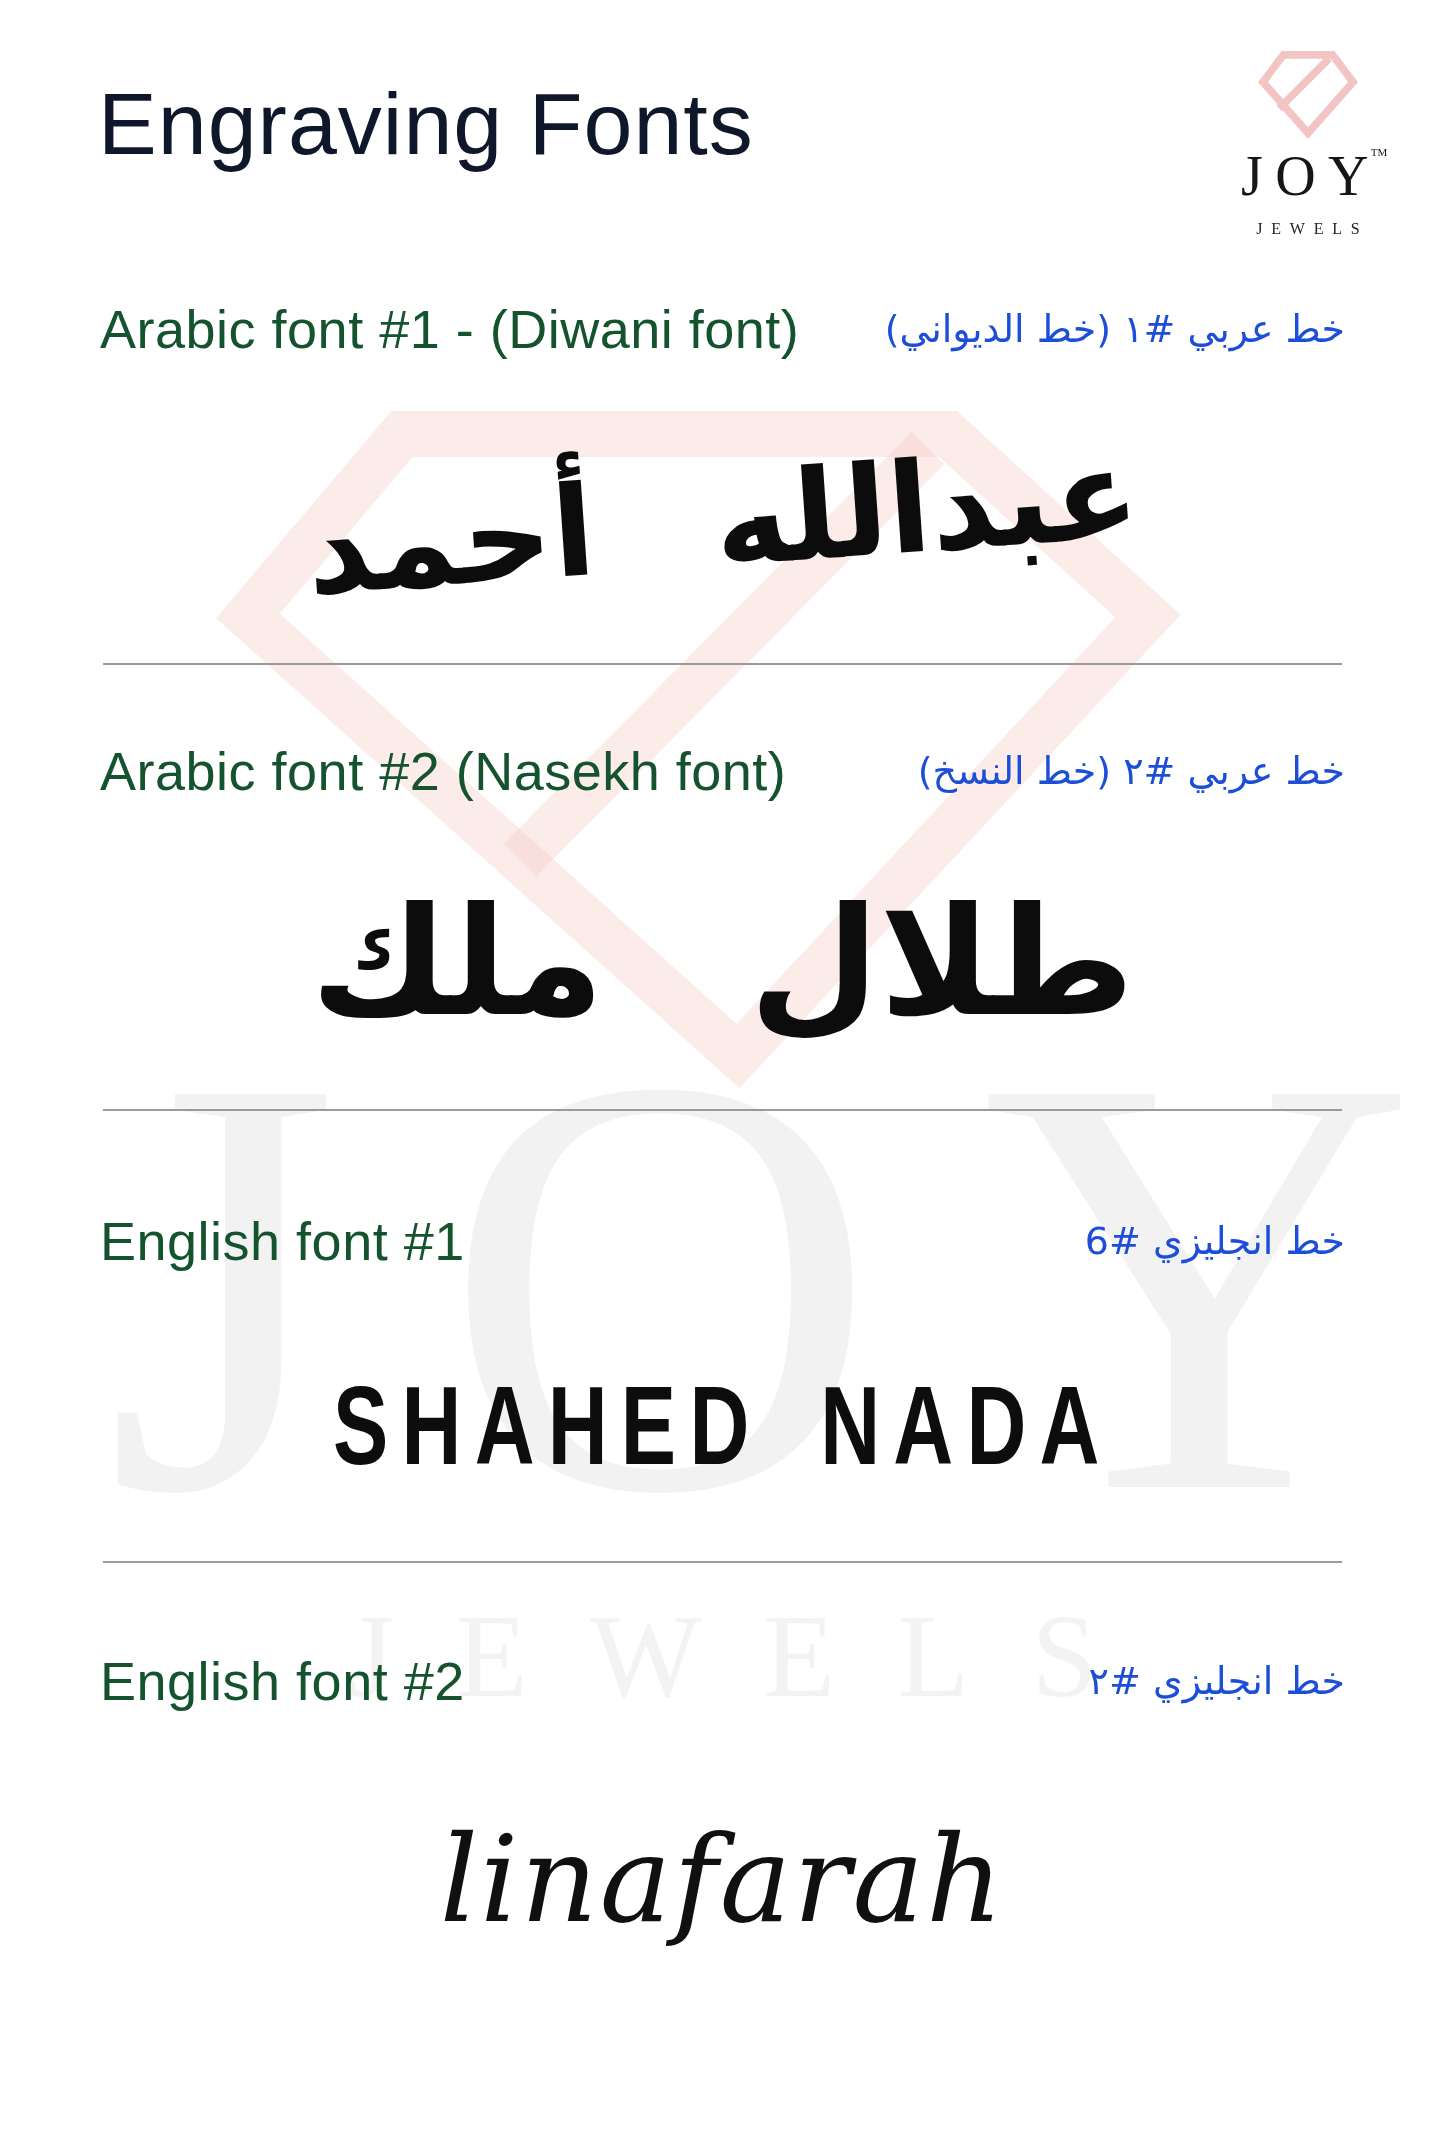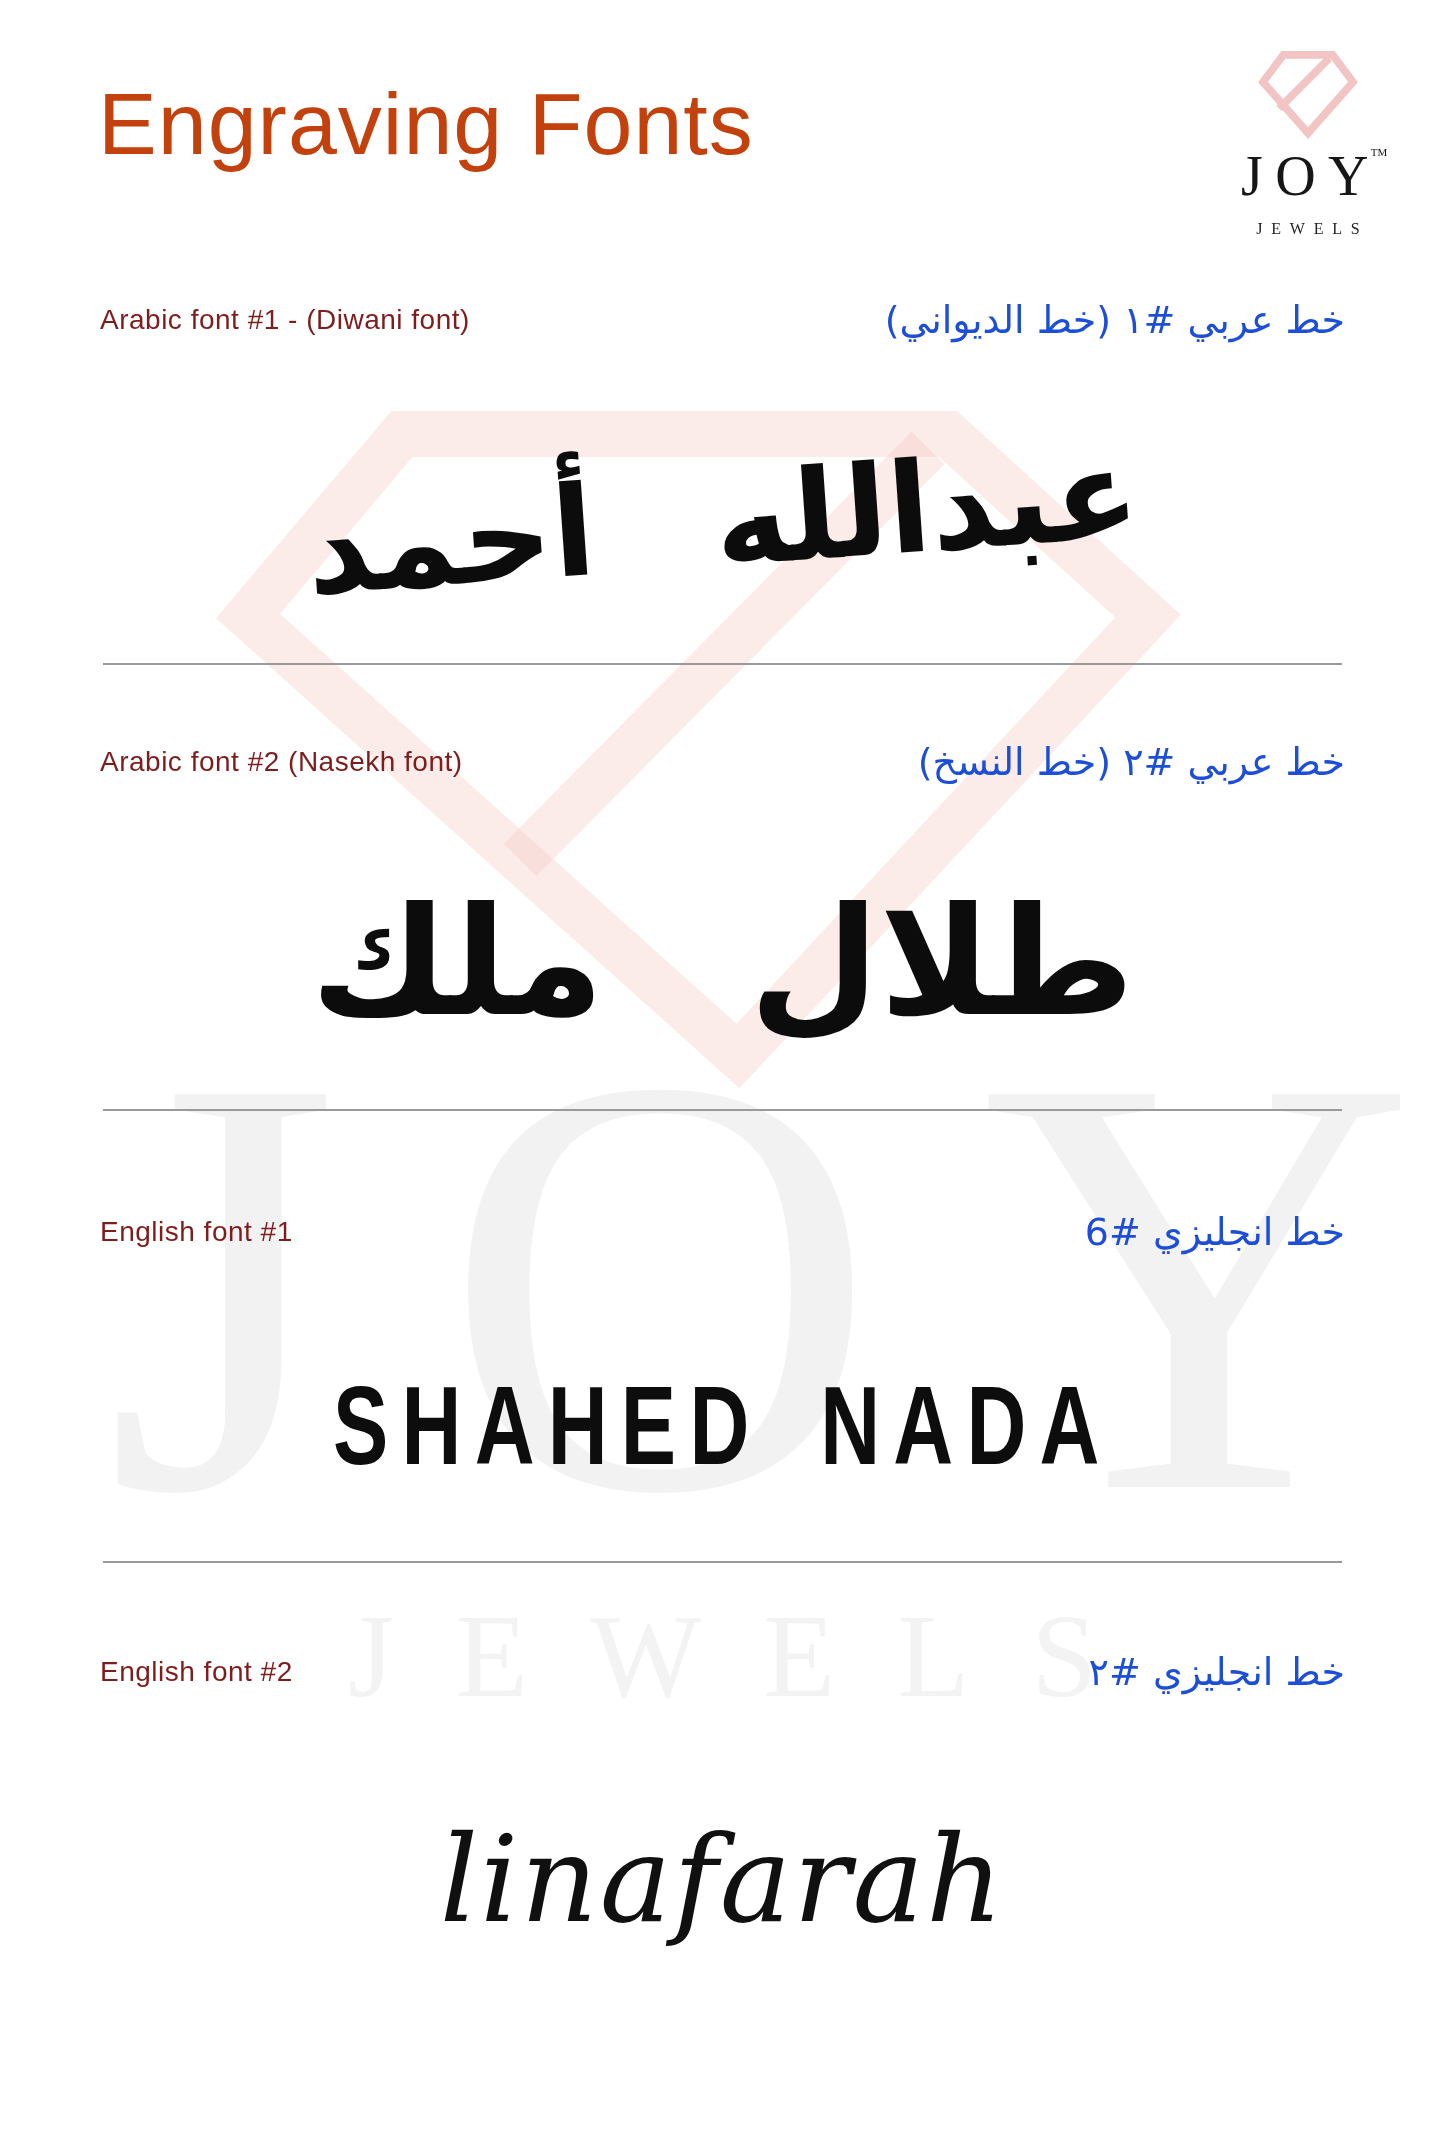--- a/index.html
+++ b/index.html
@@ -20,21 +20,21 @@
   .wm-jewels {
     left:0; right:0; top:1598px; text-align:center;
     font-family:"Liberation Serif", serif;
     font-size:118px; line-height:1; letter-spacing:62px; text-indent:62px;
     color:#f3f3f3; white-space:nowrap;
   }
 
   
   .title {
     position:absolute; z-index:2; left:98px; top:76px;
-    font-size:88px; font-weight:400; letter-spacing:1px; color:#c2410c;
+    font-size:88px; font-weight:400; letter-spacing:1px; color:#0f172a;
     line-height:1.1;
   }
   .logo { position:absolute; z-index:2; left:1228px; top:46px; width:160px; text-align:center; }
   .logo .diamond { display:block; margin:0 auto; }
   .logo-joy {
     font-family:Liberation Serif, serif; font-size:56px; color:#161616;
     letter-spacing:0.22em; text-indent:0.22em; margin-top:4px; line-height:1.1;
     white-space:nowrap;
   }
   .logo-joy .tm { font-size:11px; vertical-align:top; letter-spacing:0; margin-left:-10px; }
@@ -45,21 +45,21 @@
 
   
   .row {
     position:absolute; z-index:2; left:100px; right:100px;
     display:flex; justify-content:space-between; align-items:center;
   }
   .row-1 { top:298px; }
   .row-2 { top:740px; }
   .row-3 { top:1210px; }
   .row-4 { top:1650px; }
-  .label-en { font-size:28px; font-weight:400; color:#7f1d1d; letter-spacing:0.5px; white-space:nowrap;text-align:center; }
+  .label-en { font-size:54px; font-weight:400; color:#14532d; letter-spacing:0.5px; white-space:nowrap;text-align:center; }
   .label-ar {
     direction:rtl; unicode-bidi:plaintext;
     font-family:"DejaVu Sans", sans-serif;
     font-size:38px; color:#1d4ed8; white-space:nowrap;margin-left:12px;
   }
 
   
   .sample {
     position:absolute; z-index:2; left:0; right:0;
     display:flex; justify-content:center; align-items:center;

